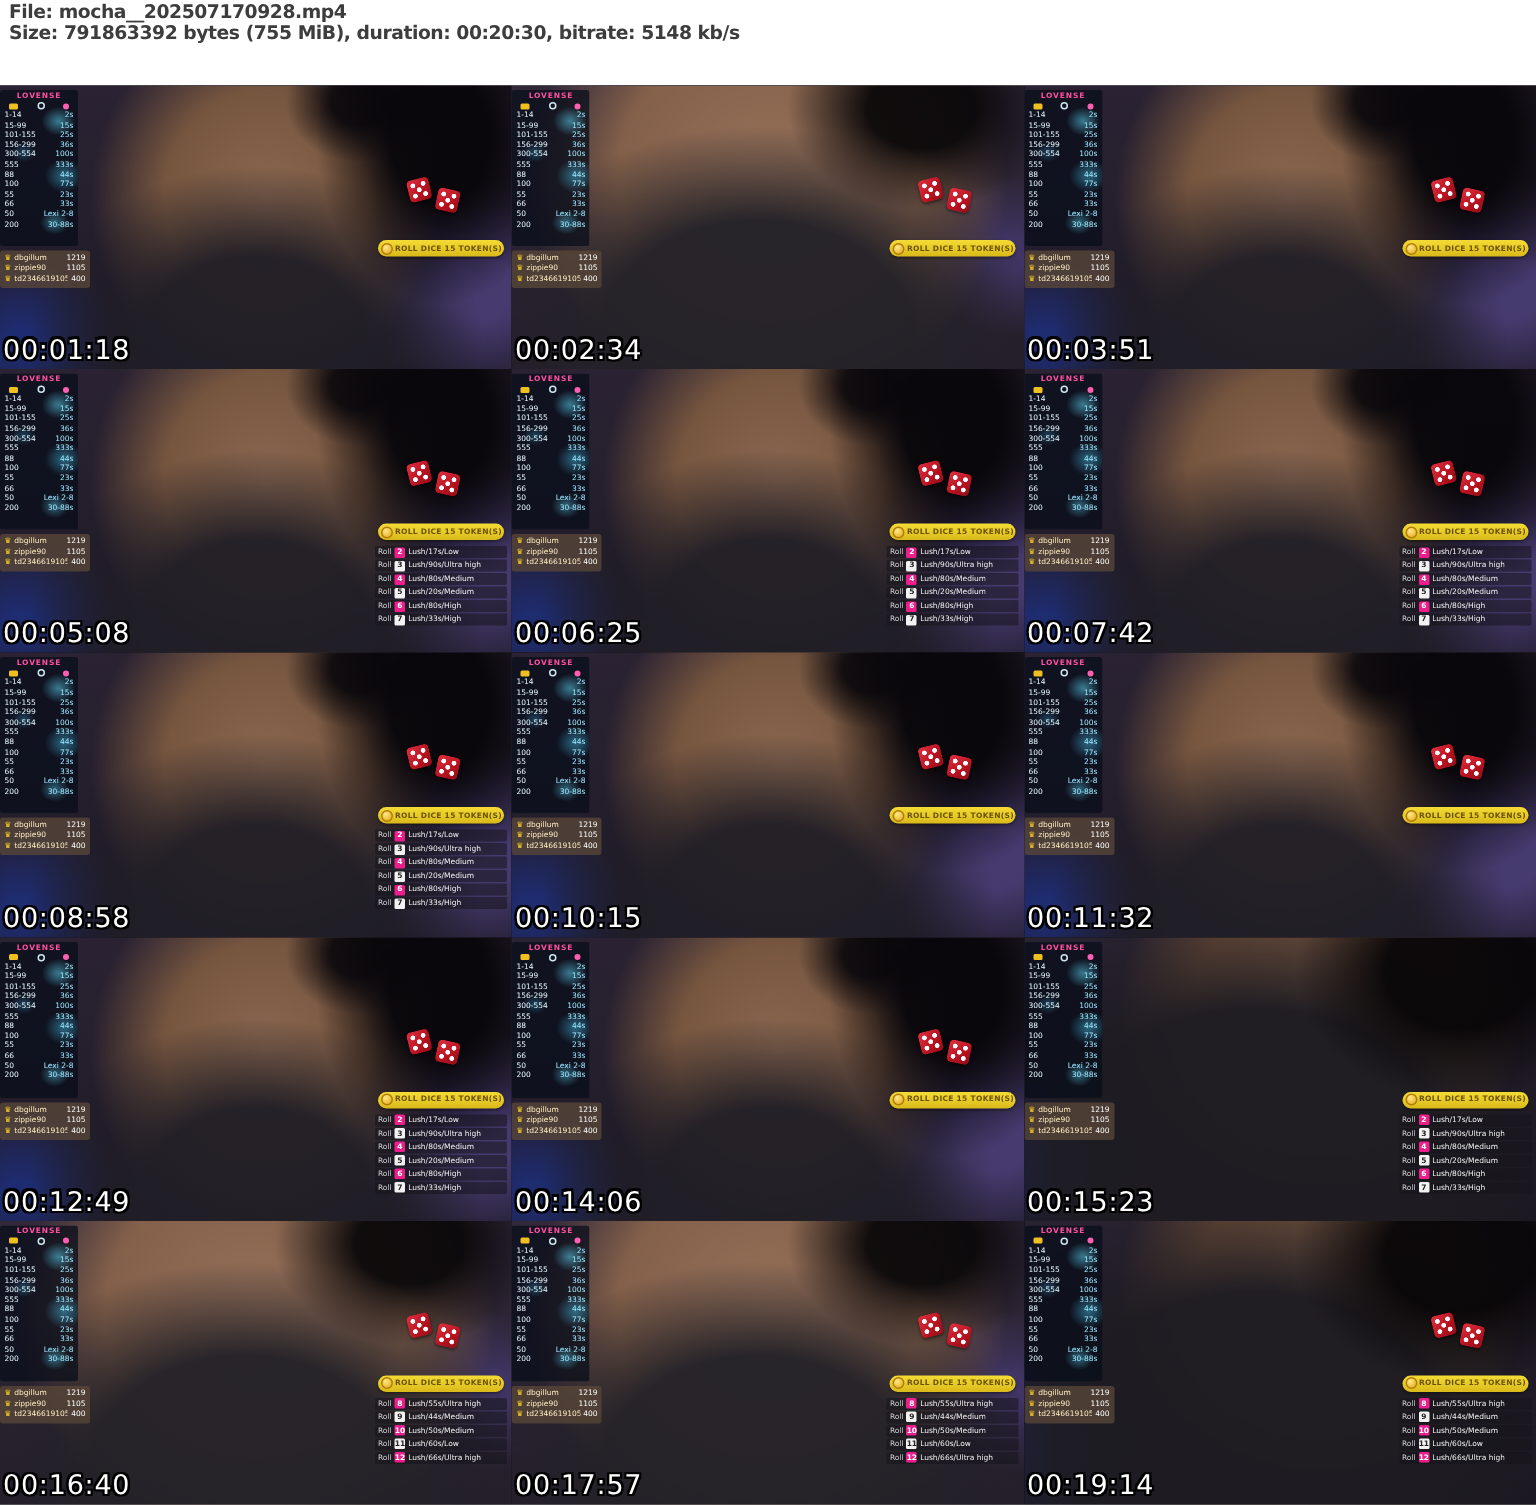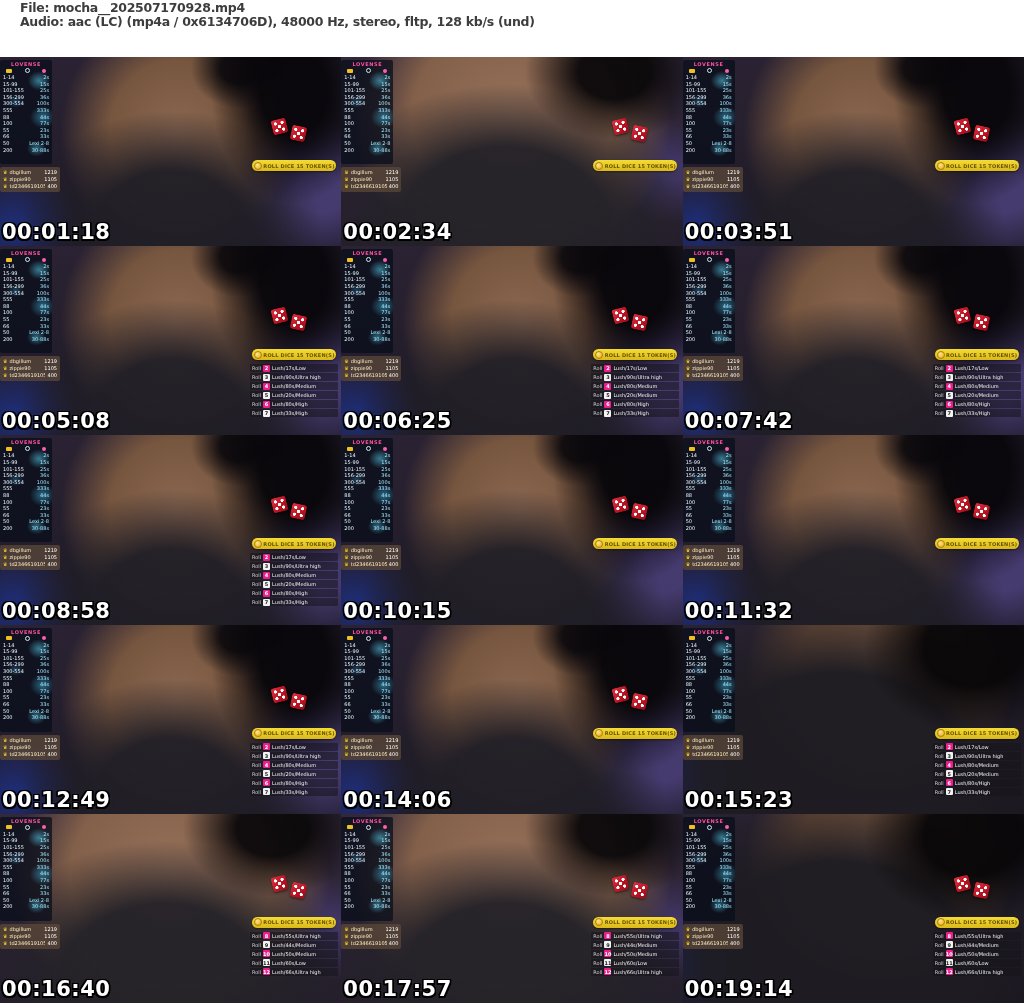--- a/index.html
+++ b/index.html
@@ -1,21 +1,21 @@
 <!DOCTYPE html>
 <html><head>
 <meta charset="utf-8">
 <style>
   html,body{margin:0;padding:0;}
   body{
     width:1024px;height:1003px;background:#ffffff;overflow:hidden;
     font-family:"DejaVu Sans","Liberation Sans",sans-serif;
   }
   
-  .meta-header{height:57px;padding:1px 0 0 20px;box-sizing:border-box;background:#fff;}
+  .meta-header{height:57px;padding:1px 0 0 6px;box-sizing:border-box;background:#fff;}
   .meta-line{
     font-size:12.5px;font-weight:bold;line-height:14px;color:#3d3d3d;
     letter-spacing:-0.3px;white-space:nowrap;
   }
   
   .grid{
     width:1024px;height:946px;display:grid;background:#000;
     grid-template-columns:repeat(3,1fr);
     grid-template-rows:repeat(5,189.2px);
   }
@@ -98,32 +98,32 @@
   .roll-row{display:flex;align-items:center;gap:2px;height:8px;border-radius:1px;
     padding:1px 2px;box-sizing:border-box;background:rgba(22,20,28,0.55);}
   .rlbl{font-size:5px;color:#cfcfcf;}
   .badge{width:7px;height:7px;border-radius:1px;font-size:5px;font-weight:bold;
     display:flex;align-items:center;justify-content:center;flex:0 0 auto;}
   .badge.pink{background:#ec1e8c;color:#fff;}
   .badge.white{background:#f2f2f2;color:#222;}
   .prize{font-size:5px;color:#f0f0f0;white-space:nowrap;overflow:hidden;}
   
   .timestamp{
-    position:absolute;left:2px;bottom:2px;font-size:21px;font-weight:bold;color:#fff;
+    position:absolute;left:2px;bottom:2px;font-size:18px;font-weight:normal;color:#fff;
     letter-spacing:0.5px;
     text-shadow:-1.5px -1.5px 0 #000,1.5px -1.5px 0 #000,-1.5px 1.5px 0 #000,1.5px 1.5px 0 #000,
       -1.5px 0 0 #000,1.5px 0 0 #000,0 -1.5px 0 #000,0 1.5px 0 #000;
   }
 </style>
 </head>
 <body>
 
 <div class="meta-header">
   <div class="meta-line">File: mocha__202507170928.mp4</div>
-  <div class="meta-line">Audio: aac (LC) (mp4a / 0x6134706D), 48000 Hz, stereo, fltp, 128 kb/s (und)</div>
+  <div class="meta-line">Size: 791863392 bytes (755 MiB), duration: 00:20:30, bitrate: 5148 kb/s</div>
 </div>
 
 <div class="grid" id="grid">
     <div class="tile v0">
       <div class="lv-panel">
         <div class="lv-brand">LOVENSE</div>
         <div class="lv-icons">
           <span class="ic-y"></span>
           <span class="ic-t"></span>
           <span class="ic-p"></span>

